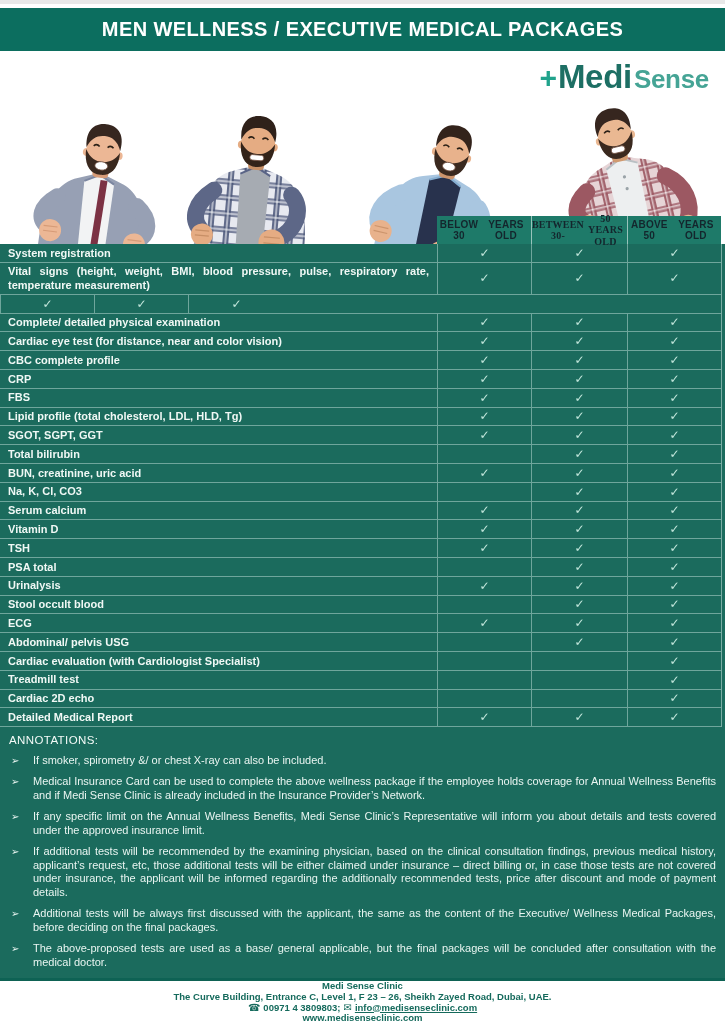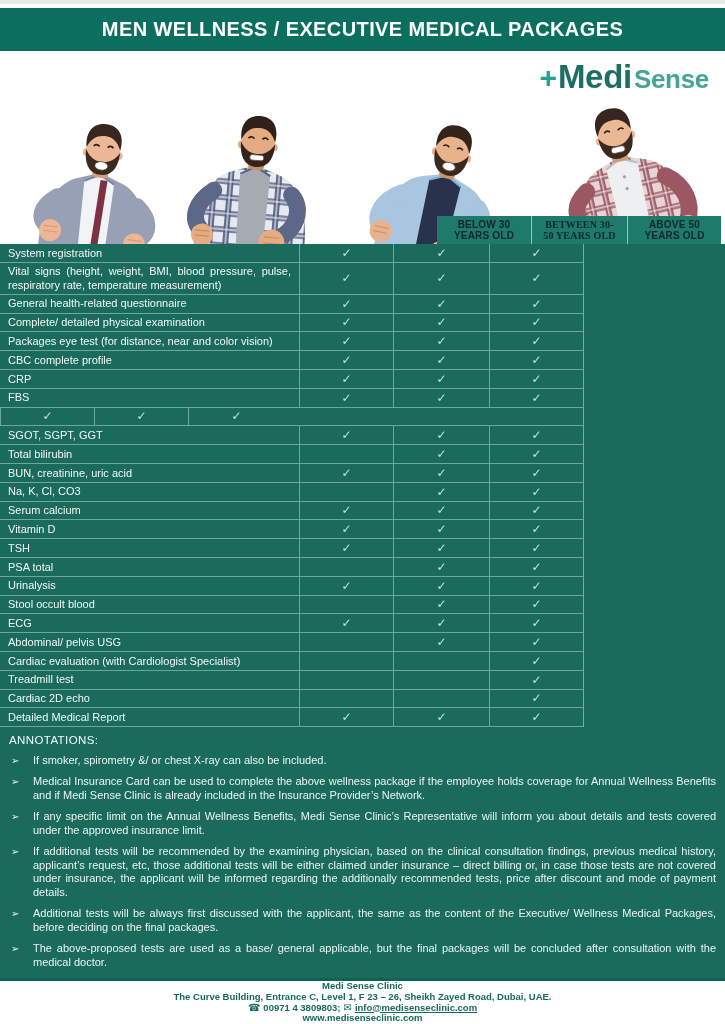--- a/index.html
+++ b/index.html
@@ -14,27 +14,27 @@
   .logo-row{height:50px;display:flex;justify-content:flex-end;align-items:center;padding-right:16px;}
   .logo{display:flex;align-items:baseline;line-height:1;}
   .logo .cross{color:#21a38c;font-weight:bold;font-size:30px;margin-right:1px;}
   .logo .medi{color:#1d6f64;font-weight:bold;font-size:33px;letter-spacing:-.3px;}
   .logo .sense{color:#45a495;font-weight:bold;font-size:26px;letter-spacing:-.3px;margin-left:2px;}
   
   .hero{height:143px;position:relative;background:#ffffff;}
   .men{position:absolute;left:0;top:0;}
   .age-headers{position:absolute;left:437px;bottom:0;display:flex;height:28px;}
   .age-cell{width:94px;box-sizing:border-box;background:#1e7a69;color:#14262d;font-weight:bold;
-    font-size:10px;line-height:11.5px;display:flex;flex-direction:column;align-items:center;
+    font-size:10px;line-height:11.5px;display:flex;align-items:center;
     justify-content:center;text-align:center;letter-spacing:.2px;}
   .age-cell + .age-cell{border-left:1px solid rgba(255,255,255,.55);}
   .age-cell:nth-child(2){width:96px;font-family:Liberation Serif, serif;}
   
   .body-teal{height:737px;background:#1b6b5d;overflow:hidden;box-sizing:border-box;border-bottom:3px solid #0e6254;}
-  .test-table{width:584px;box-sizing:border-box;border-right:1px solid rgba(215,240,233,.5);}
+  .test-table{width:722px;box-sizing:border-box;border-right:1px solid rgba(215,240,233,.5);font-weight:bold;}
   .t-row{display:flex;align-items:stretch;min-height:18.8px;box-sizing:border-box;
     border-bottom:1px solid rgba(215,240,233,.45);}
   .t-label{flex:1;color:#f0f8f5;font-size:11px;line-height:13.5px;padding:2.5px 8px 1.5px 8px;
     text-align:justify;box-sizing:border-box;display:block;align-self:center;}
   .t-check{width:94px;box-sizing:border-box;border-left:1px solid rgba(215,240,233,.45);
     display:flex;align-items:center;justify-content:center;color:#c4e8dd;font-size:12px;}
   .t-check:nth-child(3){width:96px;}
   
   .annotations{padding:7px 9px 0 9px;color:#e9f5f1;}
   .ann-heading{font-size:11.5px;letter-spacing:.4px;margin-bottom:8px;color:#f4fbf8;}
@@ -204,21 +204,20 @@
             <span>✓</span>
           </div>
           <div class="t-check">
             <span>✓</span>
           </div>
           <div class="t-check">
             <span>✓</span>
           </div>
         </div>
         <div class="t-row">
-          <div class="t-label">General health-related questionnaire</div>
           <div class="t-check">
             <span>✓</span>
           </div>
           <div class="t-check">
             <span>✓</span>
           </div>
           <div class="t-check">
             <span>✓</span>
           </div>
         </div>
@@ -228,21 +227,21 @@
             <span>✓</span>
           </div>
           <div class="t-check">
             <span>✓</span>
           </div>
           <div class="t-check">
             <span>✓</span>
           </div>
         </div>
         <div class="t-row">
-          <div class="t-label">Packages eye test (for distance, near and color vision)</div>
+          <div class="t-label">Cardiac eye test (for distance, near and color vision)</div>
           <div class="t-check">
             <span>✓</span>
           </div>
           <div class="t-check">
             <span>✓</span>
           </div>
           <div class="t-check">
             <span>✓</span>
           </div>
         </div>
@@ -276,20 +275,21 @@
             <span>✓</span>
           </div>
           <div class="t-check">
             <span>✓</span>
           </div>
           <div class="t-check">
             <span>✓</span>
           </div>
         </div>
         <div class="t-row">
+          <div class="t-label">Lipid profile (total cholesterol, LDL, HLD, Tg)</div>
           <div class="t-check">
             <span>✓</span>
           </div>
           <div class="t-check">
             <span>✓</span>
           </div>
           <div class="t-check">
             <span>✓</span>
           </div>
         </div>

